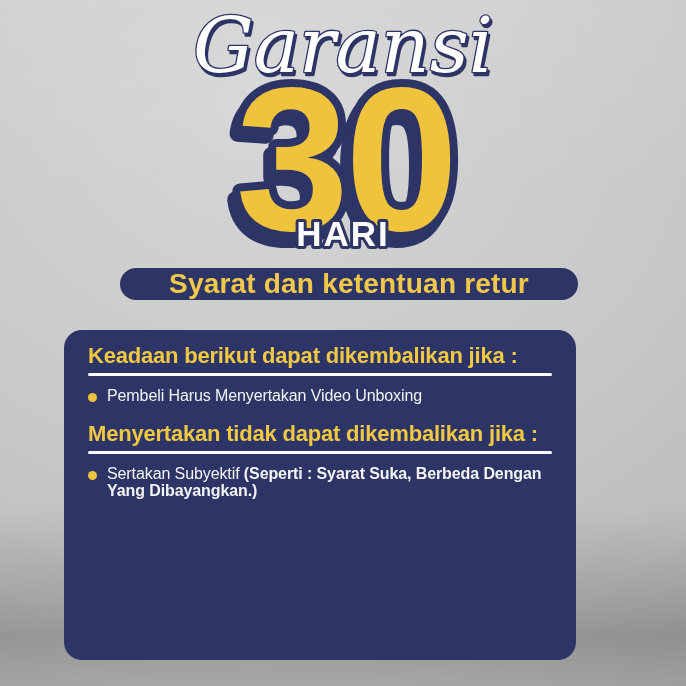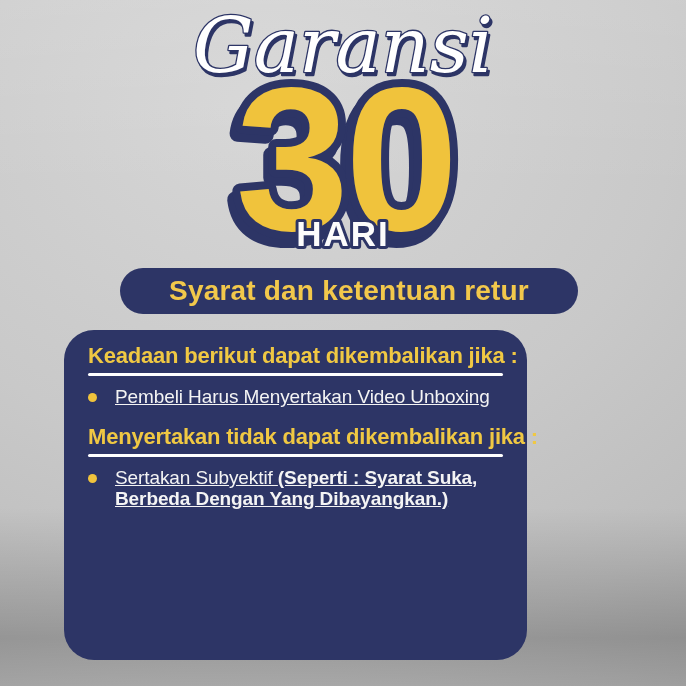--- a/index.html
+++ b/index.html
@@ -39,43 +39,43 @@
     font-family:"Liberation Sans", sans-serif;
     font-weight:bold;
     font-size:35px;
     letter-spacing:2px;
     fill:#fcfcfc;
     stroke:#2d3566;stroke-width:6px;paint-order:stroke;stroke-linejoin:round;
   }
 
   
   .pill{
-    position:absolute;top:268px;left:120px;width:458px;height:46px;
+    position:absolute;top:268px;left:120px;width:458px;height:32px;
     background:#2d3566;border-radius:24px;
     display:flex;align-items:center;justify-content:center;
     color:#f2c84b;font-weight:bold;font-size:28px;letter-spacing:0.2px;
   }
 
   
   .panel{
-    position:absolute;top:330px;left:64px;width:463px;height:330px;
-    background:#2d3566;border-radius:30px;
+    position:absolute;top:330px;left:64px;width:512px;height:330px;
+    background:#2d3566;border-radius:18px;
     box-sizing:border-box;
     padding:13px 24px 16px 24px;
     color:#f4f4f4;
   }
   .section-heading{
     color:#f0c843;font-weight:bold;font-size:22px;letter-spacing:-0.2px;
     white-space:nowrap;line-height:1.15;
   }
   .rule{height:3px;background:#ffffff;border:none;margin:5px 0 11px 0;border-radius:2px;}
   .section-2{margin-top:16px;}
   .bullet{
-    display:flex;gap:18px;margin-bottom:13px;
-    font-size:19px;line-height:1.08;letter-spacing:-0.1px;text-decoration:underline;
+    display:flex;gap:10px;margin-bottom:13px;
+    font-size:16px;line-height:1.08;letter-spacing:-0.1px;
   }
   .dot{flex:0 0 9px;width:9px;height:9px;border-radius:50%;background:#f0c33c;margin-top:6px;}
   .bullet .bold{font-weight:bold;}
 </style>
 </head>
 <body>
 
 <div class="canvas">
 
   <svg class="script-svg" width="440" height="110">

